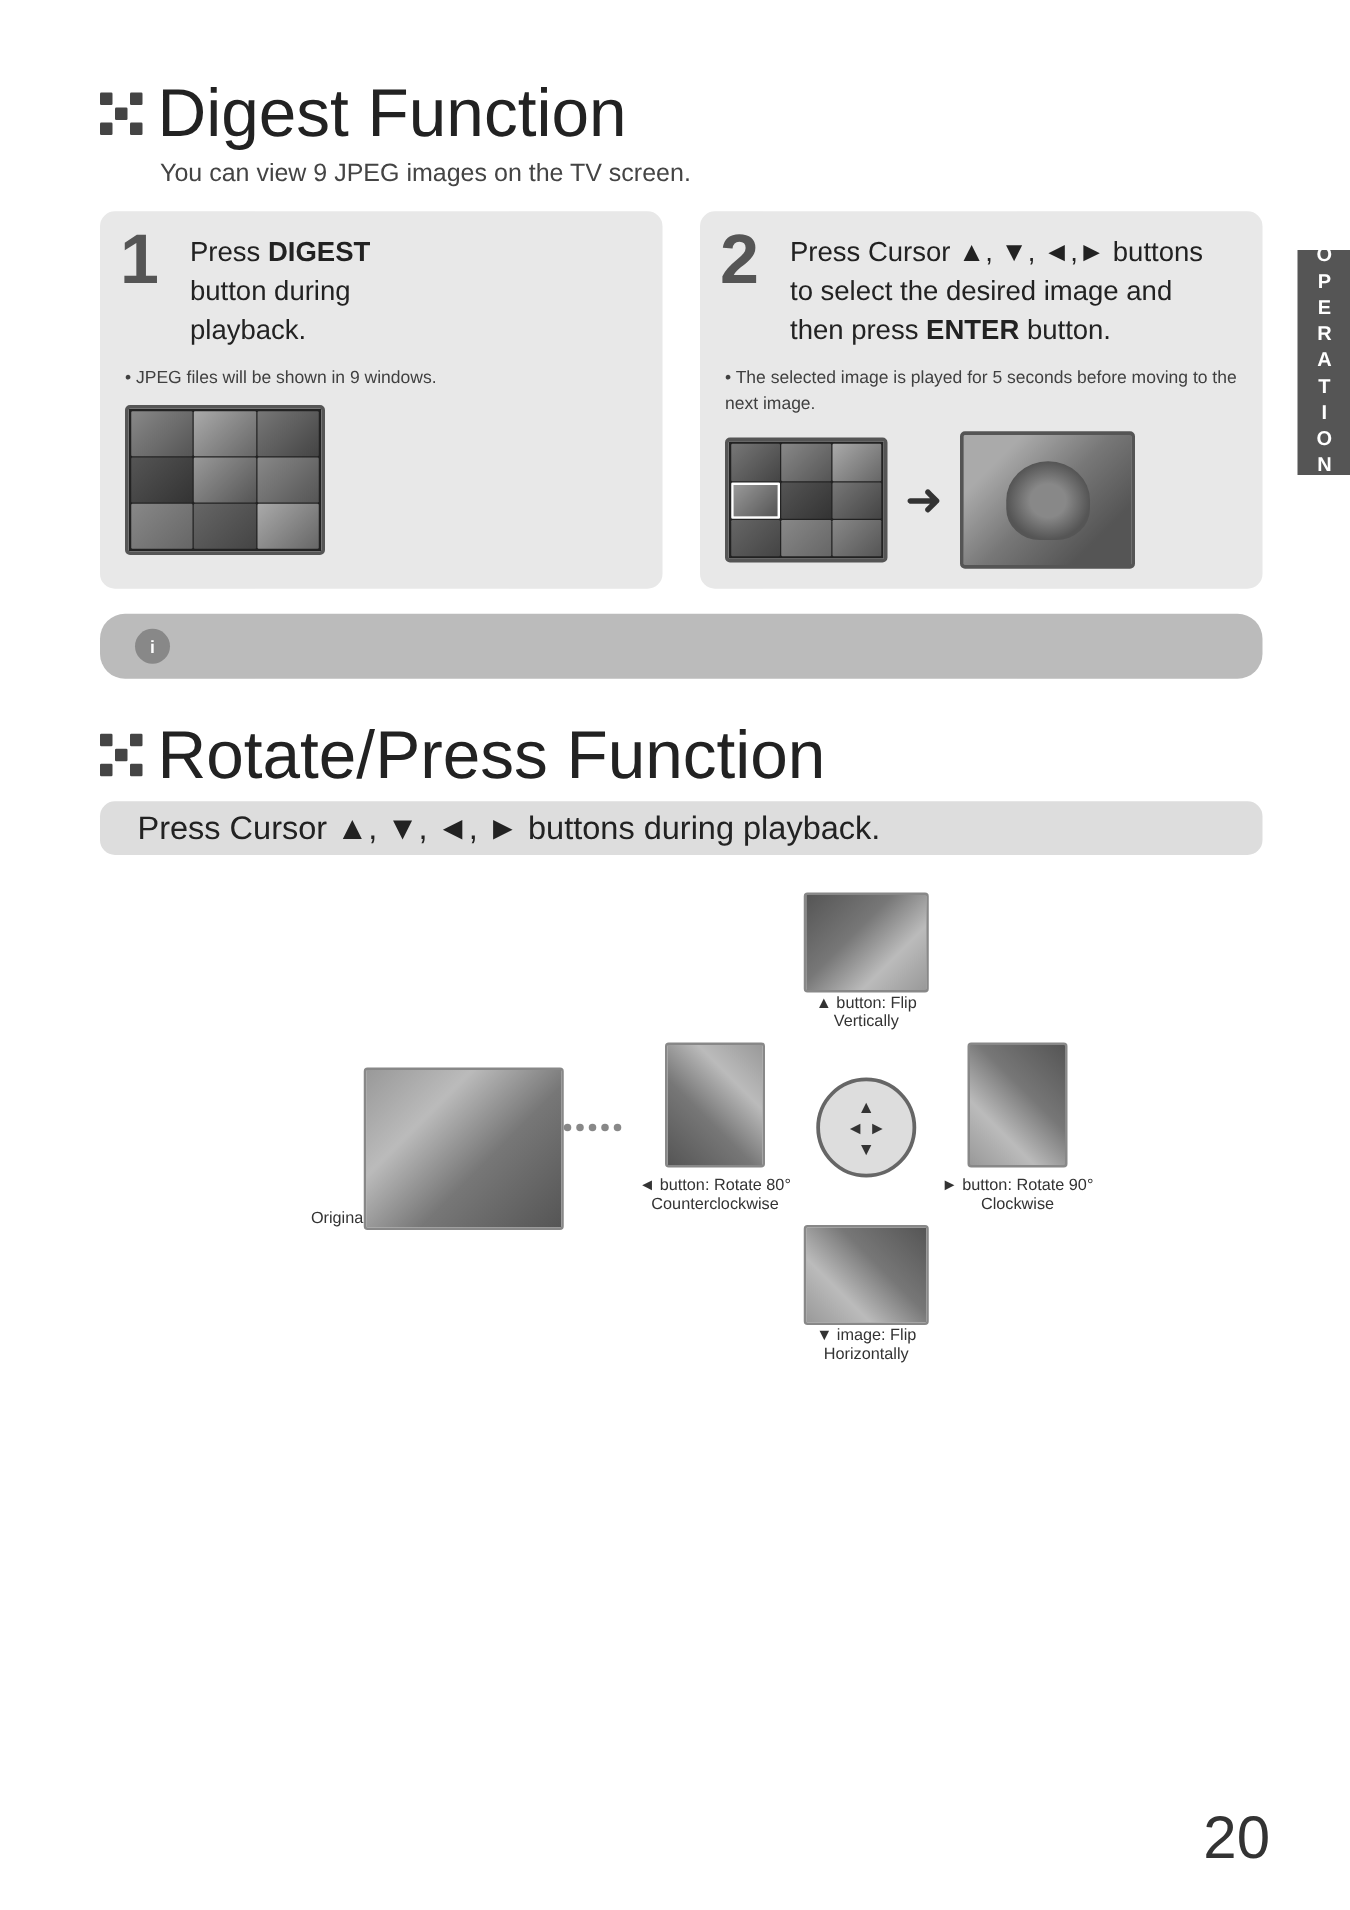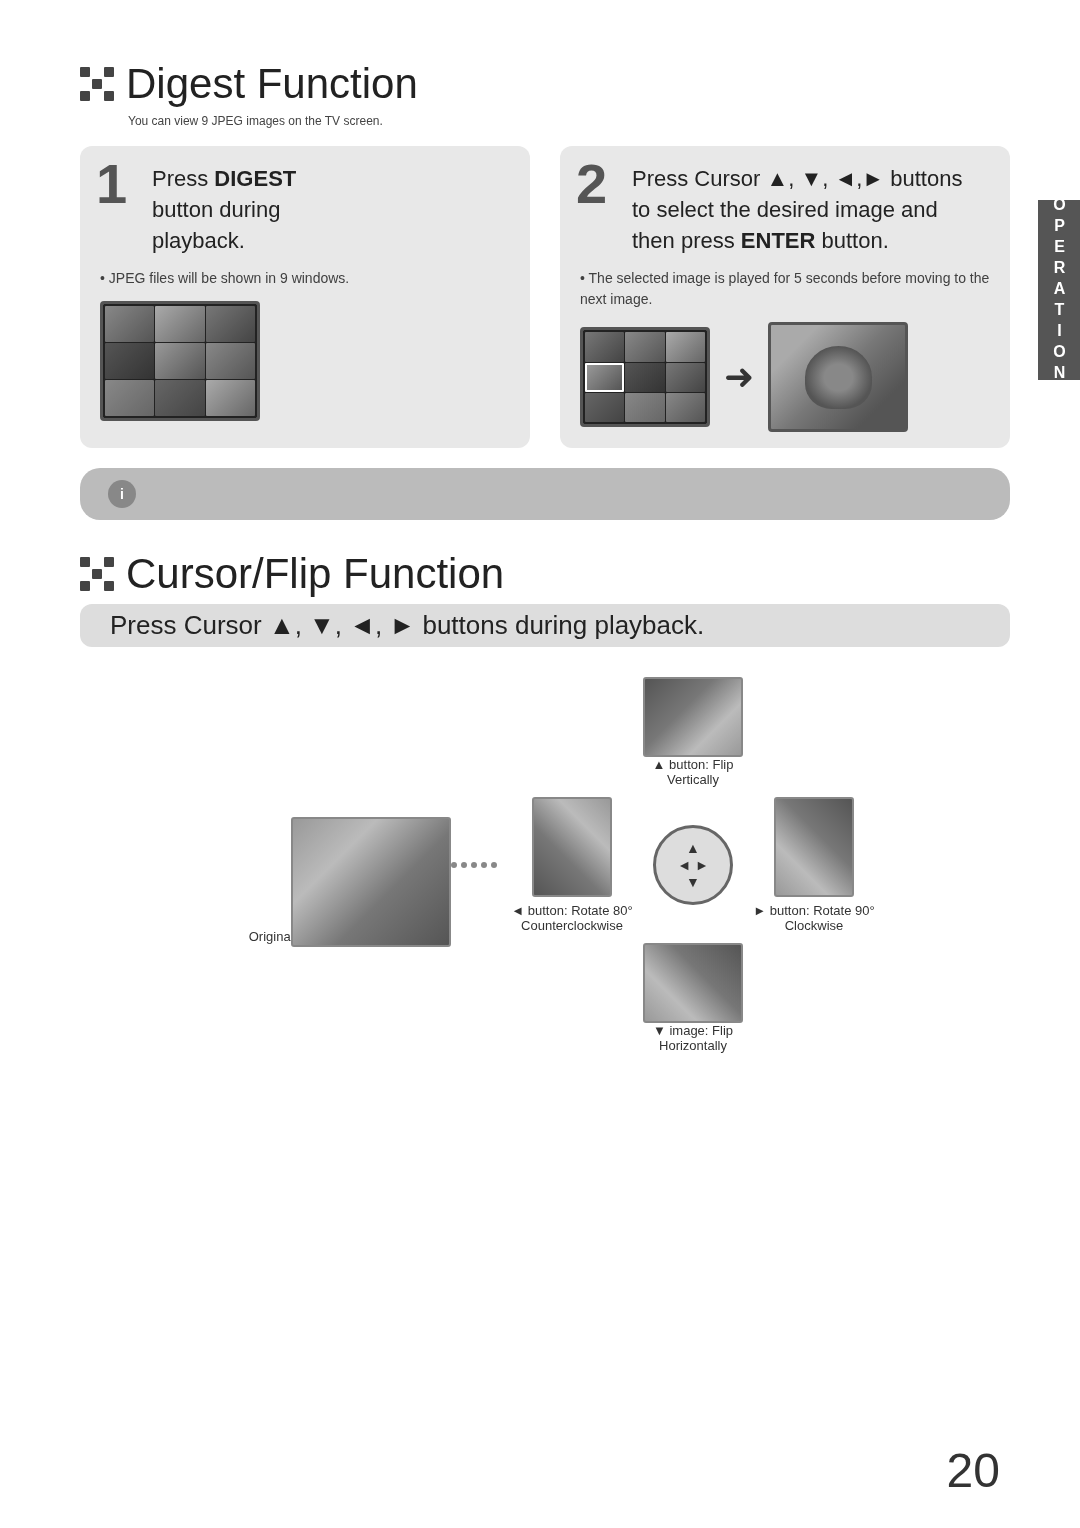--- a/index.html
+++ b/index.html
@@ -16,30 +16,30 @@
       padding: 60px 70px 40px 80px;
       position: relative;
     }
 
     
     .digest-section {
       margin-bottom: 30px;
     }
 
     .section-title {
-      font-size: 42px;
+      font-size: 54px;
       font-weight: normal;
       color: #222;
       margin-bottom: 6px;
       display: flex;
       align-items: center;
     }
 
     .section-subtitle {
-      font-size: 12px;
+      font-size: 20px;
       color: #444;
       margin-left: 48px;
       margin-bottom: 18px;
     }
 
     
     .steps-container {
       display: flex;
       gap: 30px;
       margin-bottom: 20px;
@@ -316,21 +316,21 @@
       font-size: 16px;
       font-weight: bold;
       letter-spacing: 4px;
       writing-mode: vertical-rl;
       text-orientation: upright;
     }
 
     .page-number {
       position: absolute;
       bottom: 30px;
-      right: 80px;
+      right: 64px;
       font-size: 48px;
       color: #333;
     }
 
     
     .pixel-icon {
       display: inline-grid;
       grid-template-columns: repeat(3, 10px);
       grid-template-rows: repeat(3, 10px);
       gap: 2px;
@@ -484,21 +484,21 @@
         <span class="pixel-cell"></span>
           <span class="pixel-cell empty"></span>
           <span class="pixel-cell"></span>
         <span class="pixel-cell empty"></span>
           <span class="pixel-cell"></span>
           <span class="pixel-cell empty"></span>
         <span class="pixel-cell"></span>
           <span class="pixel-cell empty"></span>
           <span class="pixel-cell"></span>
       </span>
-      <span>Cursor/Flip Function</span>
+      <span>Rotate/Press Function</span>
     </div>
 
     <div class="press-cursor-box">
       <span>Press Cursor ▲, ▼, ◄, ►  buttons during playback.</span>
     </div>
 
     <div class="rotate-layout">
 
       <div class="original-col" style="margin-right: 20px;">
         <div class="butterfly-original" style="position:relative; width:160px; height:130px; background: linear-gradient(135deg, #999 0%, #bbb 30%, #777 60%, #555 100%); border:2px solid #888; border-radius:3px;">

